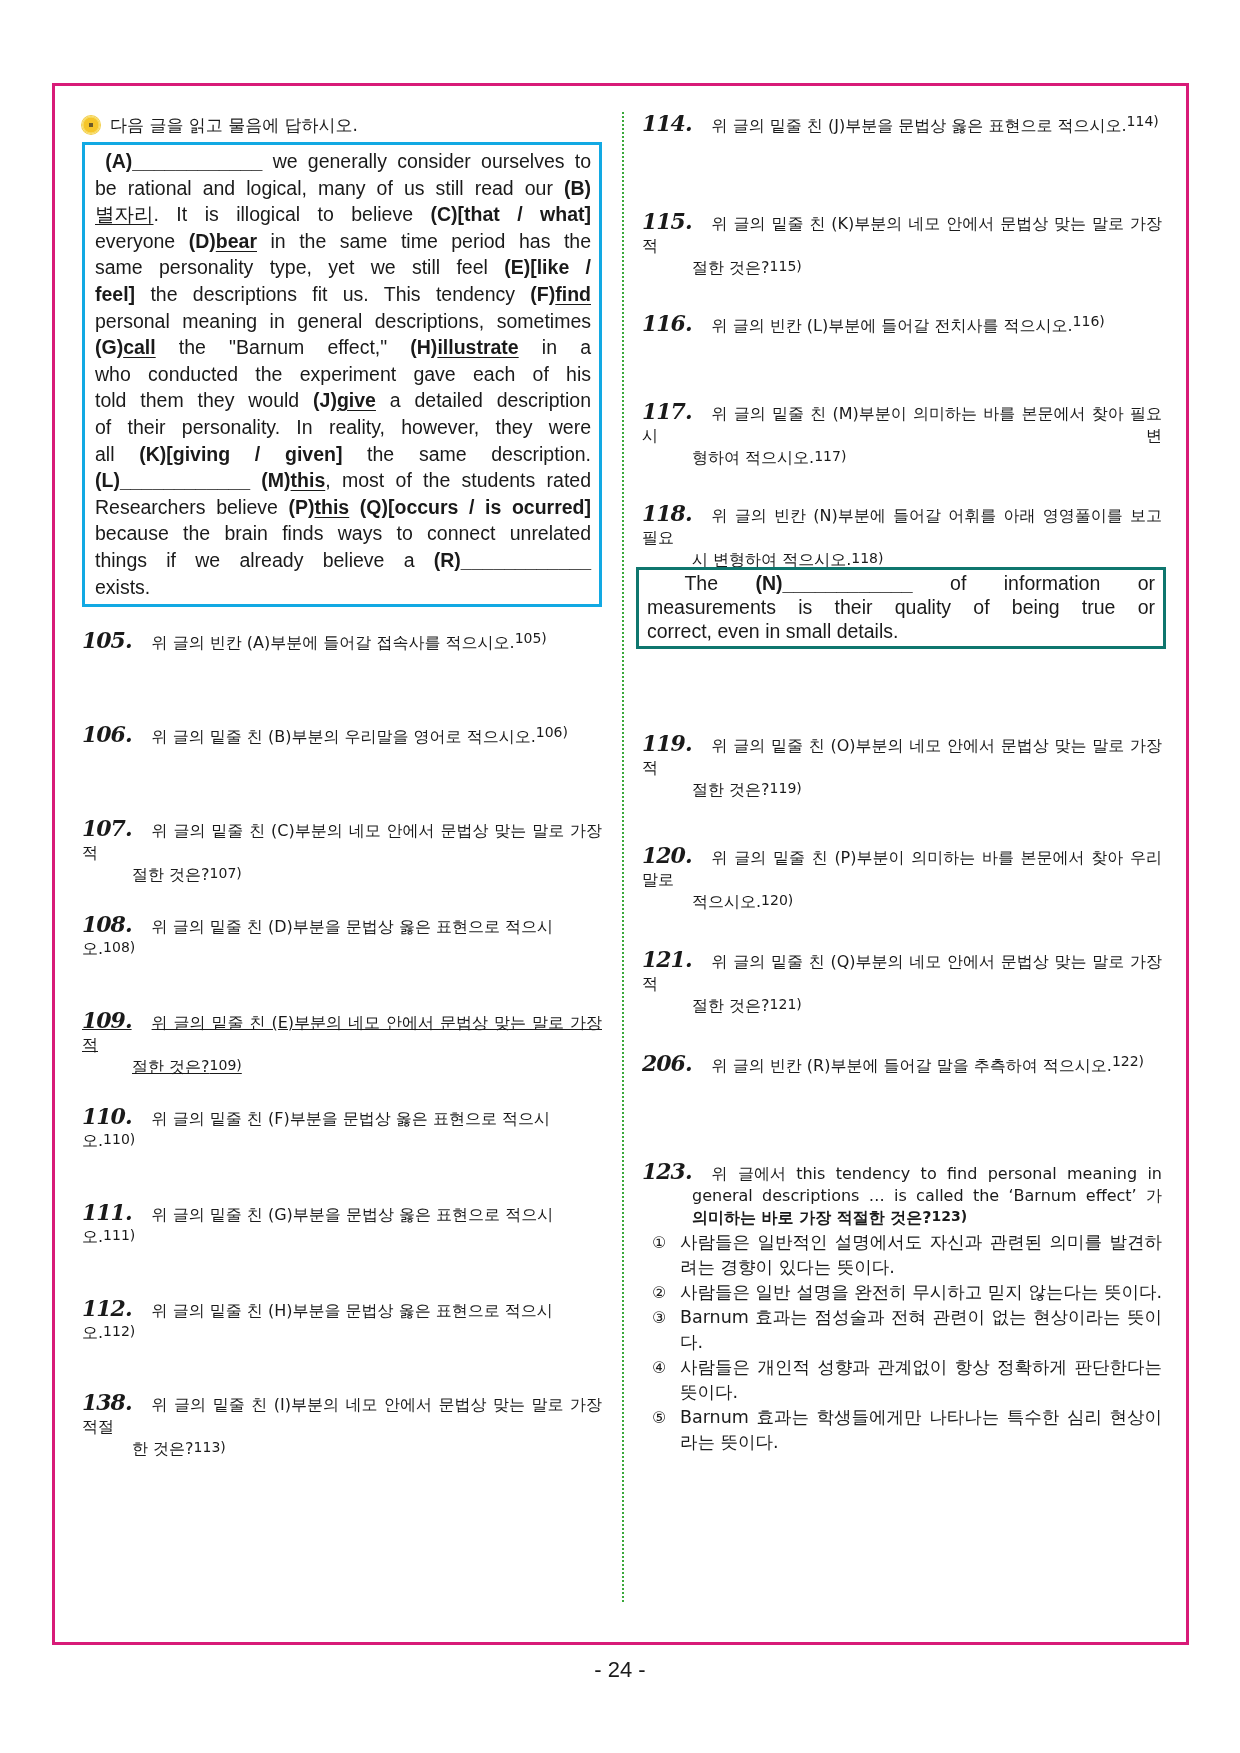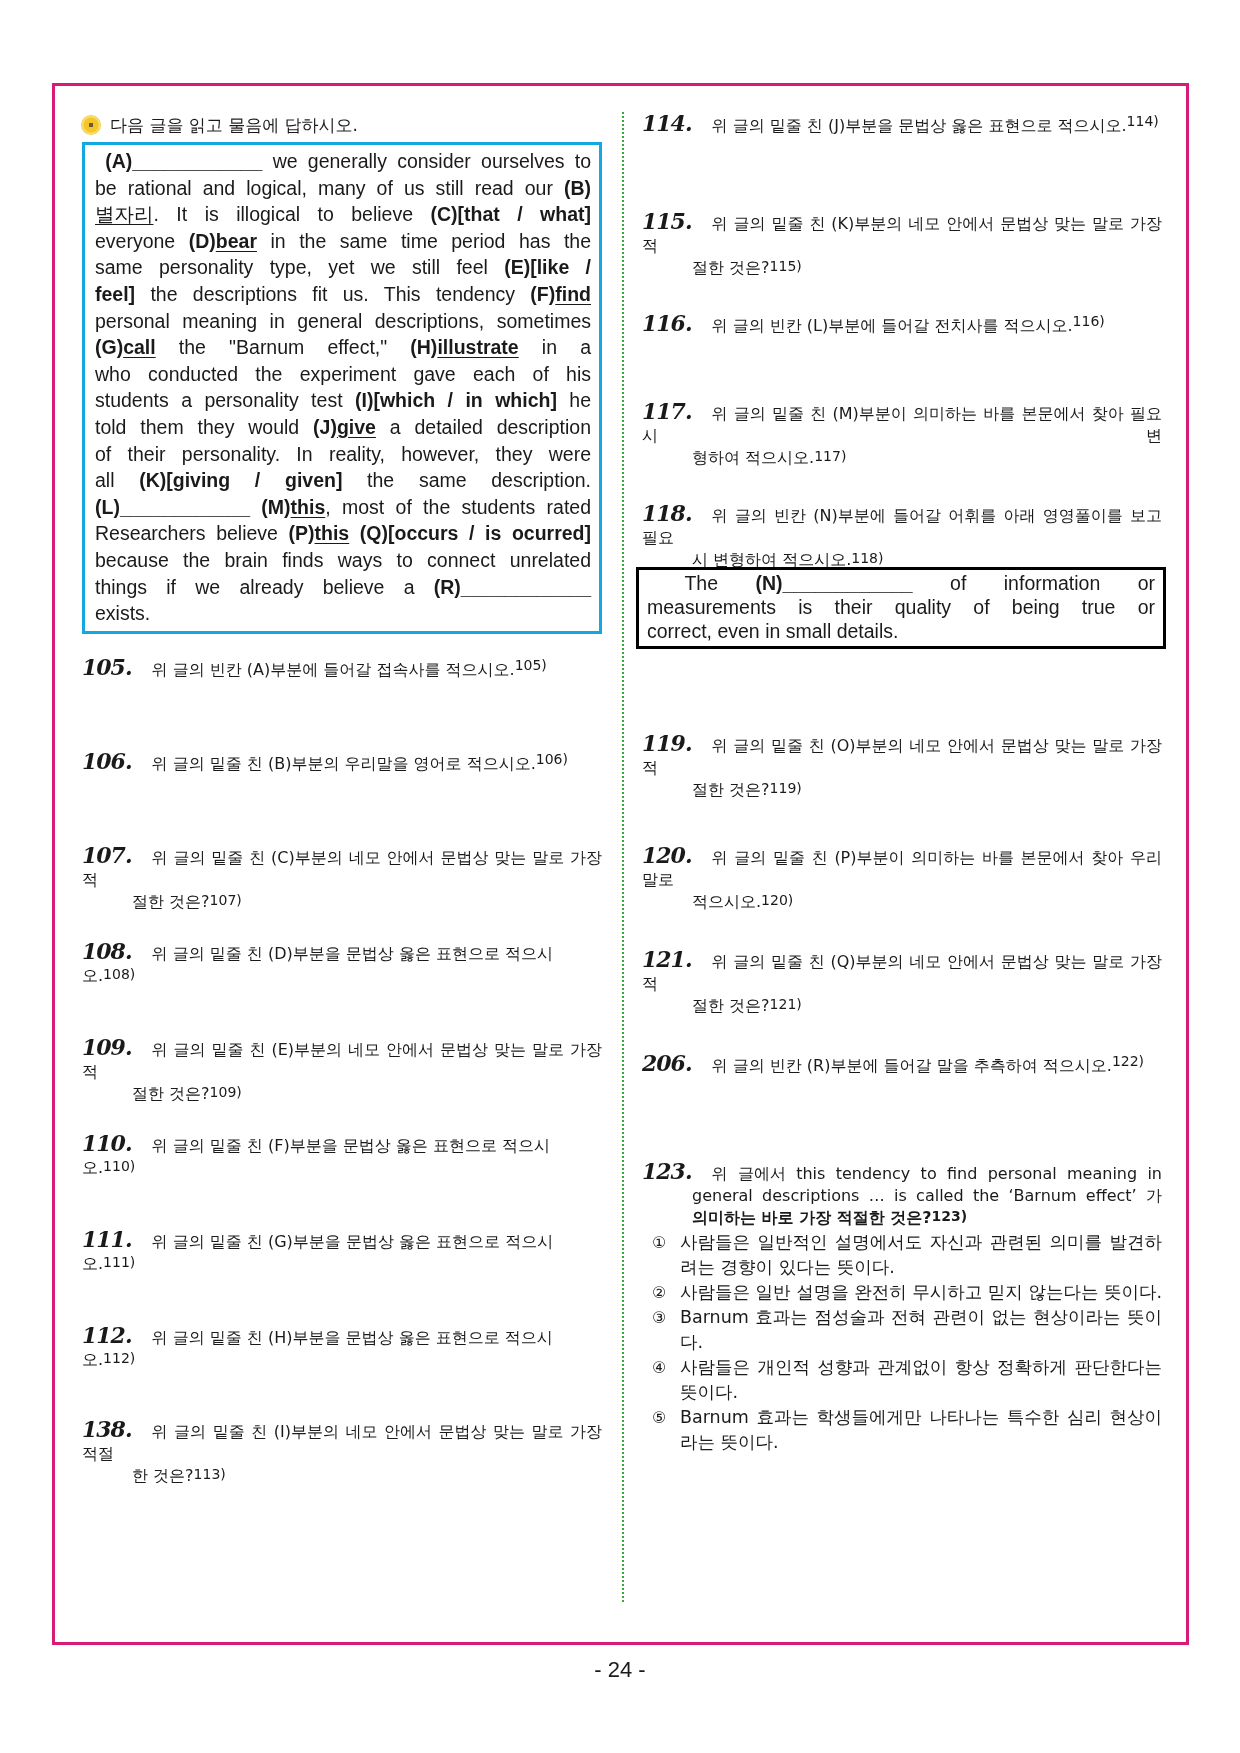--- a/index.html
+++ b/index.html
@@ -37,21 +37,21 @@
   .q .num {
     font-family: "DejaVu Serif", serif; font-weight: bold; font-style: italic;
     font-size: 22px; letter-spacing: -1px; margin-right: 20px;
   }
   .q .cont { display: block; padding-left: 50px; }
   .q sup { font-size: 14px; vertical-align: top; position: relative; top: -2px; }
   .q .text-line { text-align: justify; text-align-last: justify; display: block; }
 
   .def-box {
     position: absolute; left: -6px; top: 0; width: 530px;
-    border: 3px solid #000000; padding: 1px 8px 3px 8px;
+    border: 3px solid #0f766e; padding: 1px 8px 3px 8px;
     font-family: "Liberation Sans", sans-serif; font-size: 19.5px; line-height: 24px;
   }
   .def-box .line { height: 24px; }
 
   .choices { position: absolute; left: 0; width: 520px; font-size: 17.5px; line-height: 25px; }
   .choice { display: flex; margin-bottom: 0; }
   .choice .cnum { width: 26px; flex: none; padding-left: 10px; font-size: 16px; }
   .choice .ctext { flex: 1; padding-left: 12px; text-align: justify; }
 
   .page-number {
@@ -73,39 +73,38 @@
   <div class="passage-box" id="passage">
       <span class="line"><span style="font-weight: bold;">&nbsp;(A)</span><span style="font-weight: bold;">____________</span><span> we generally consider ourselves to</span></span>
       <span class="line"><span>be rational and logical, many of us still read our </span><span style="font-weight: bold;">(B)</span></span>
       <span class="line"><span style="text-decoration: underline; text-underline-offset: 3px;">별자리</span><span>. It is illogical to believe </span><span style="font-weight: bold;">(C)[that / what]</span></span>
       <span class="line"><span>everyone </span><span style="font-weight: bold;">(D)</span><span style="font-weight: bold; text-decoration: underline; text-underline-offset: 3px;">bear</span><span> in the same time period has the</span></span>
       <span class="line"><span>same personality type, yet we still feel </span><span style="font-weight: bold;">(E)[like /</span></span>
       <span class="line"><span style="font-weight: bold;">feel]</span><span> the descriptions fit us. This tendency </span><span style="font-weight: bold;">(F)</span><span style="font-weight: bold; text-decoration: underline; text-underline-offset: 3px;">find</span></span>
       <span class="line"><span>personal meaning in general descriptions, sometimes</span></span>
       <span class="line"><span style="font-weight: bold;">(G)</span><span style="font-weight: bold; text-decoration: underline; text-underline-offset: 3px;">call</span><span> the "Barnum effect," </span><span style="font-weight: bold;">(H)</span><span style="font-weight: bold; text-decoration: underline; text-underline-offset: 3px;">illustrate</span><span> in a</span></span>
       <span class="line"><span>who conducted the experiment gave each of his</span></span>
-      <span class="line"><span>students a personality test </span><span style="font-weight: bold;">(I)[which / in which]</span><span> he</span></span>
       <span class="line"><span>told them they would </span><span style="font-weight: bold;">(J)</span><span style="font-weight: bold; text-decoration: underline; text-underline-offset: 3px;">give</span><span> a detailed description</span></span>
       <span class="line"><span>of their personality. In reality, however, they were</span></span>
       <span class="line"><span>all </span><span style="font-weight: bold;">(K)[giving / given]</span><span> the same description.</span></span>
       <span class="line"><span style="font-weight: bold;">(L)____________</span><span> </span><span style="font-weight: bold;">(M)</span><span style="font-weight: bold; text-decoration: underline; text-underline-offset: 3px;">this</span><span>, most of the students rated</span></span>
       <span class="line"><span>Researchers believe </span><span style="font-weight: bold;">(P)</span><span style="font-weight: bold; text-decoration: underline; text-underline-offset: 3px;">this</span><span> </span><span style="font-weight: bold;">(Q)[occurs / is ocurred]</span></span>
       <span class="line"><span>because the brain finds ways to connect unrelated</span></span>
       <span class="line"><span>things if we already believe a </span><span style="font-weight: bold;">(R)____________</span></span>
       <span class="line last"><span>exists.</span></span>
     </div>
   <div id="q-left" style="position: relative;">
       <div class="q" style="top: 22px;"><span class=""><span class="num">105.</span><span>위 글의 빈칸 (A)부분에 들어갈 접속사를 적으시오.</span><sup>105)</sup></span></div>
       <div class="q" style="top: 116px;"><span class=""><span class="num">106.</span><span>위 글의 밑줄 친 (B)부분의 우리말을 영어로 적으시오.</span><sup>106)</sup></span></div>
       <div class="q" style="top: 210px;">
         <span class="text-line"><span class="num">107.</span><span>위 글의 밑줄 친 (C)부분의 네모 안에서 문법상 맞는 말로 가장 적</span></span>
         <span class="cont"><span>절한 것은?</span><sup>107)</sup></span>
       </div>
       <div class="q" style="top: 306px;"><span class=""><span class="num">108.</span><span>위 글의 밑줄 친 (D)부분을 문법상 옳은 표현으로 적으시오.</span><sup>108)</sup></span></div>
-      <div class="q" style="top: 402px;">
+      <div class="q" style="top: 402px; text-decoration: underline;">
         <span class="text-line"><span class="num">109.</span><span>위 글의 밑줄 친 (E)부분의 네모 안에서 문법상 맞는 말로 가장 적</span></span>
         <span class="cont"><span>절한 것은?</span><sup>109)</sup></span>
       </div>
       <div class="q" style="top: 498px;"><span class=""><span class="num">110.</span><span>위 글의 밑줄 친 (F)부분을 문법상 옳은 표현으로 적으시오.</span><sup>110)</sup></span></div>
       <div class="q" style="top: 594px;"><span class=""><span class="num">111.</span><span>위 글의 밑줄 친 (G)부분을 문법상 옳은 표현으로 적으시오.</span><sup>111)</sup></span></div>
       <div class="q" style="top: 690px;"><span class=""><span class="num">112.</span><span>위 글의 밑줄 친 (H)부분을 문법상 옳은 표현으로 적으시오.</span><sup>112)</sup></span></div>
       <div class="q" style="top: 784px;">
         <span class="text-line"><span class="num">138.</span><span>위 글의 밑줄 친 (I)부분의 네모 안에서 문법상 맞는 말로 가장 적절</span></span>
         <span class="cont"><span>한 것은?</span><sup>113)</sup></span>
       </div>

